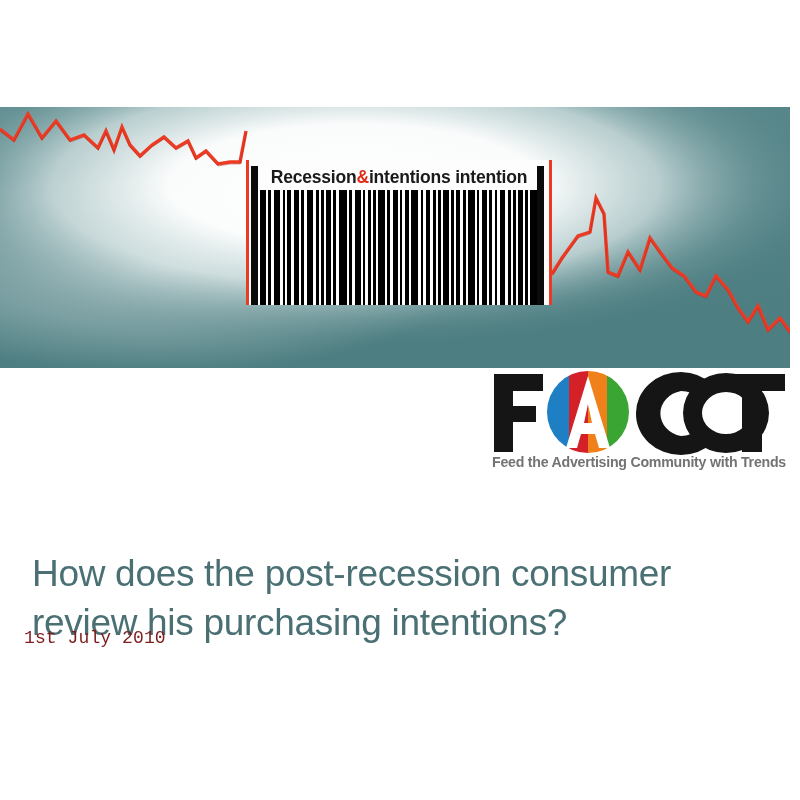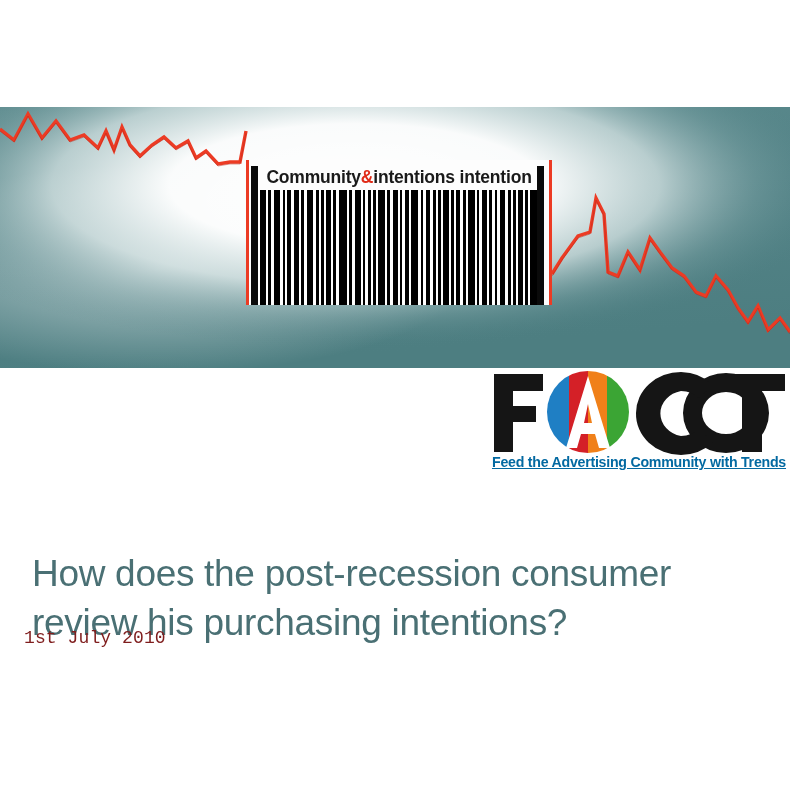--- a/index.html
+++ b/index.html
@@ -144,21 +144,21 @@
     <polyline fill="none" stroke="#ec3b24" stroke-width="3.4" stroke-linejoin="miter" points="0,22 14,33 28,7 42,31 56,14 70,33 84,28 98,41 106,24 114,43 122,20 130,38 140,49 152,38 164,30 176,41 188,34 196,51 206,44 218,57 230,55 240,55 246,24"></polyline>
     <polyline fill="none" stroke="#b8281a" stroke-width="1" opacity="0.45" points="0,24 14,35 28,9 42,33 56,16 70,35 84,30 98,43 106,26 114,45 122,22 130,40 140,51 152,40 164,32 176,43 188,36 196,53 206,46 218,59 230,57 240,57 246,26"></polyline>
 
     <polyline fill="none" stroke="#ec3b24" stroke-width="3.4" stroke-linejoin="miter" points="552,167 562,151 578,129 590,125 596,91 604,107 608,165 618,169 628,145 640,163 650,131 660,145 672,161 684,169 696,185 706,189 716,169 728,183 738,201 748,215 758,199 768,223 780,211 790,225"></polyline>
     <polyline fill="none" stroke="#b8281a" stroke-width="1" opacity="0.45" points="552,169 562,153 578,131 590,127 596,93 604,109 608,167 618,171 628,147 640,165 650,133 660,147 672,163 684,171 696,187 706,191 716,171 728,185 738,203 748,217 758,201 768,225 780,213 790,227"></polyline>
   </svg>
 </div>
 
 <div id="barcode-panel">
   <div id="barcode-label">
-    <span class="lbl">Community </span>
+    <span class="lbl">Recession </span>
       <span class="lbl amp">&amp;</span>
       <span class="lbl"> intentions intention</span>
   </div>
   <div id="barcode-bars" style="padding-left: 14px;">
       <div class="bar" style="width: 5.64841px; background: rgb(0, 0, 0);"></div>
       <div class="gap" style="width: 2.42075px; background: transparent;"></div>
       <div class="bar" style="width: 3.22767px; background: rgb(0, 0, 0);"></div>
       <div class="gap" style="width: 2.42075px; background: transparent;"></div>
       <div class="bar" style="width: 6.45533px; background: rgb(0, 0, 0);"></div>
       <div class="gap" style="width: 2.42075px; background: transparent;"></div>
@@ -279,17 +279,17 @@
     <g>
       <path fill="#151515" d="M195 43 a43 40 0 1 0 43 -40 v19 a24 21 0 1 1 -24 21 a24 21 0 0 1 24 -21 v-19 a43 40 0 0 0 -43 40 Z"></path>
       <path fill="#151515" d="M148 43 a45 41 0 0 1 45 -41 a45 41 0 0 1 32 13 l-14 13 a26 23 0 0 0 -18 -7 a26 23 0 0 0 0 45 a26 23 0 0 0 18 -7 l14 13 a45 41 0 0 1 -32 13 a45 41 0 0 1 -45 -42 Z"></path>
     </g>
 
     <g>
       <rect x="231" y="4" width="66" height="17" fill="#151515"></rect>
       <rect x="254" y="4" width="20" height="78" fill="#151515"></rect>
     </g>
   </svg>
-  <div id="logo-tagline" style="color: #0369a1; text-decoration: underline;">Feed the Advertising Community with Trends</div>
+  <div id="logo-tagline" style="color: #737373;">Feed the Advertising Community with Trends</div>
 </div>
 
 <h1 id="title">How does the post-recession consumer review his purchasing intentions?</h1>
 <div id="subtitle">1st July 2010</div>
 
 </body></html>

